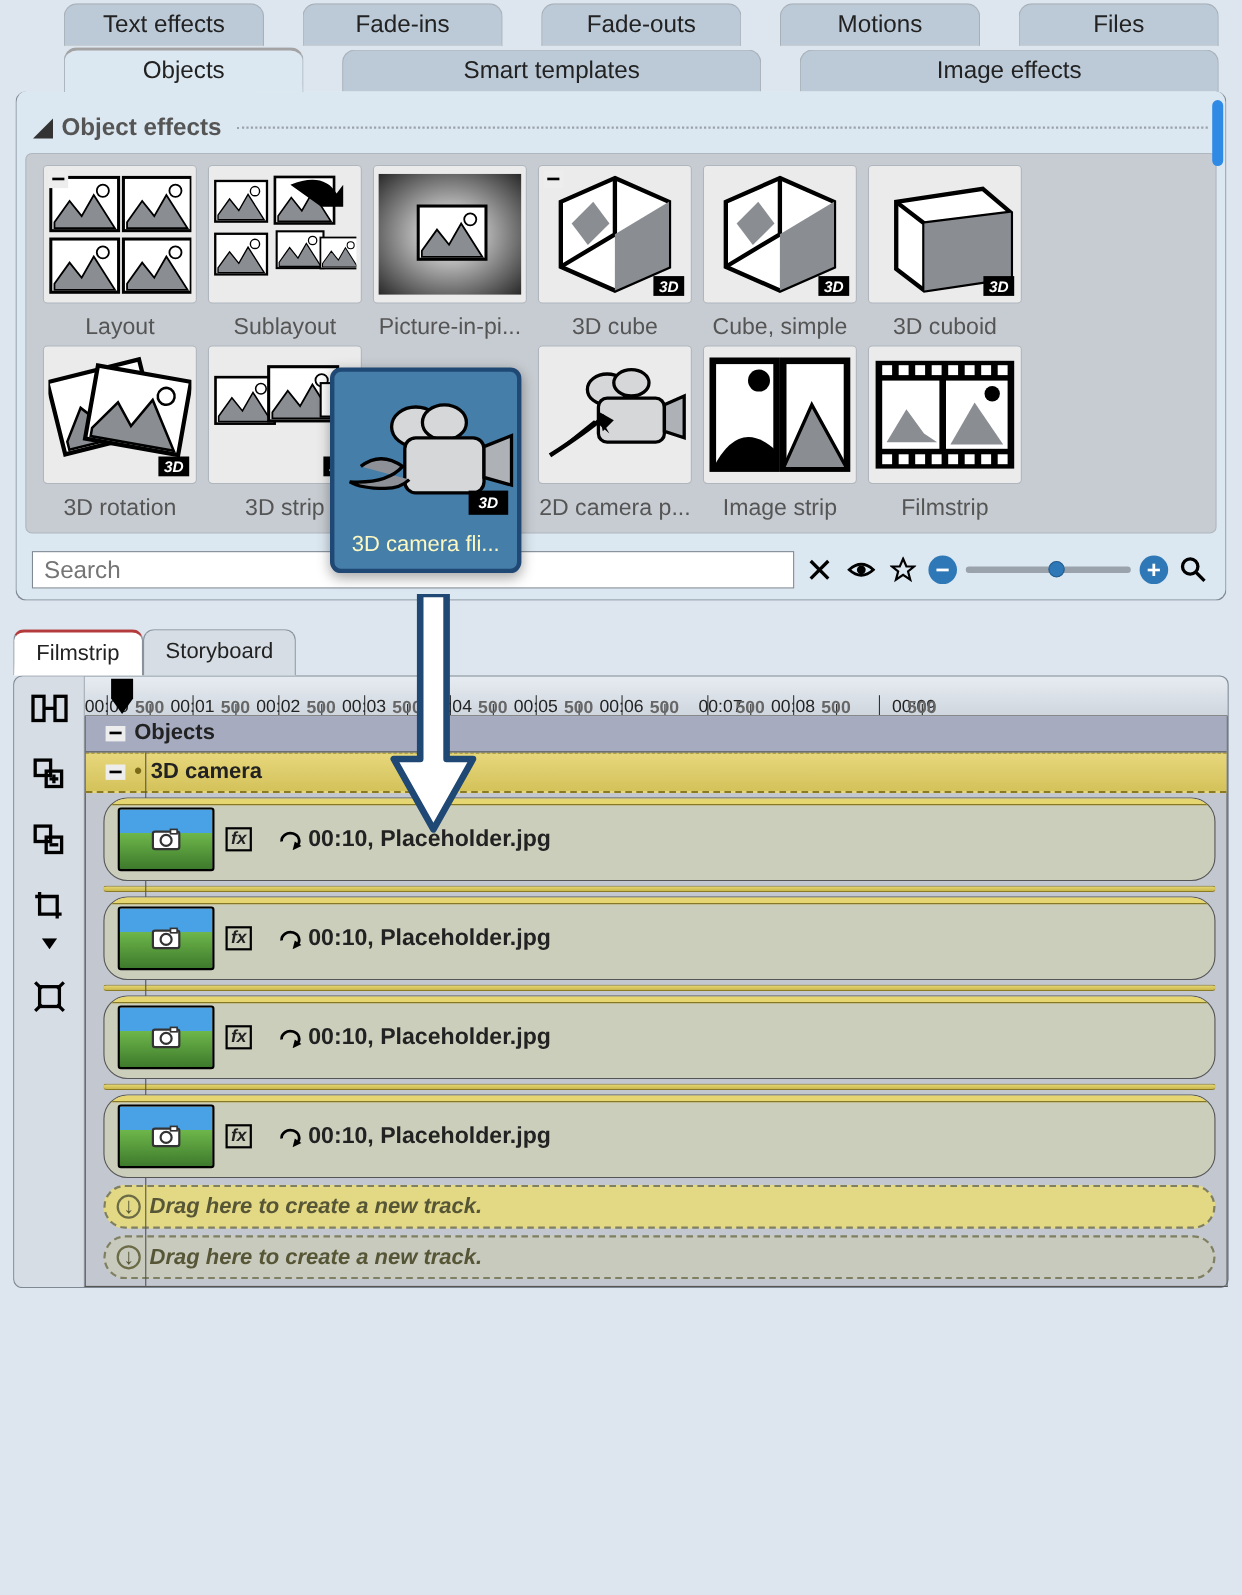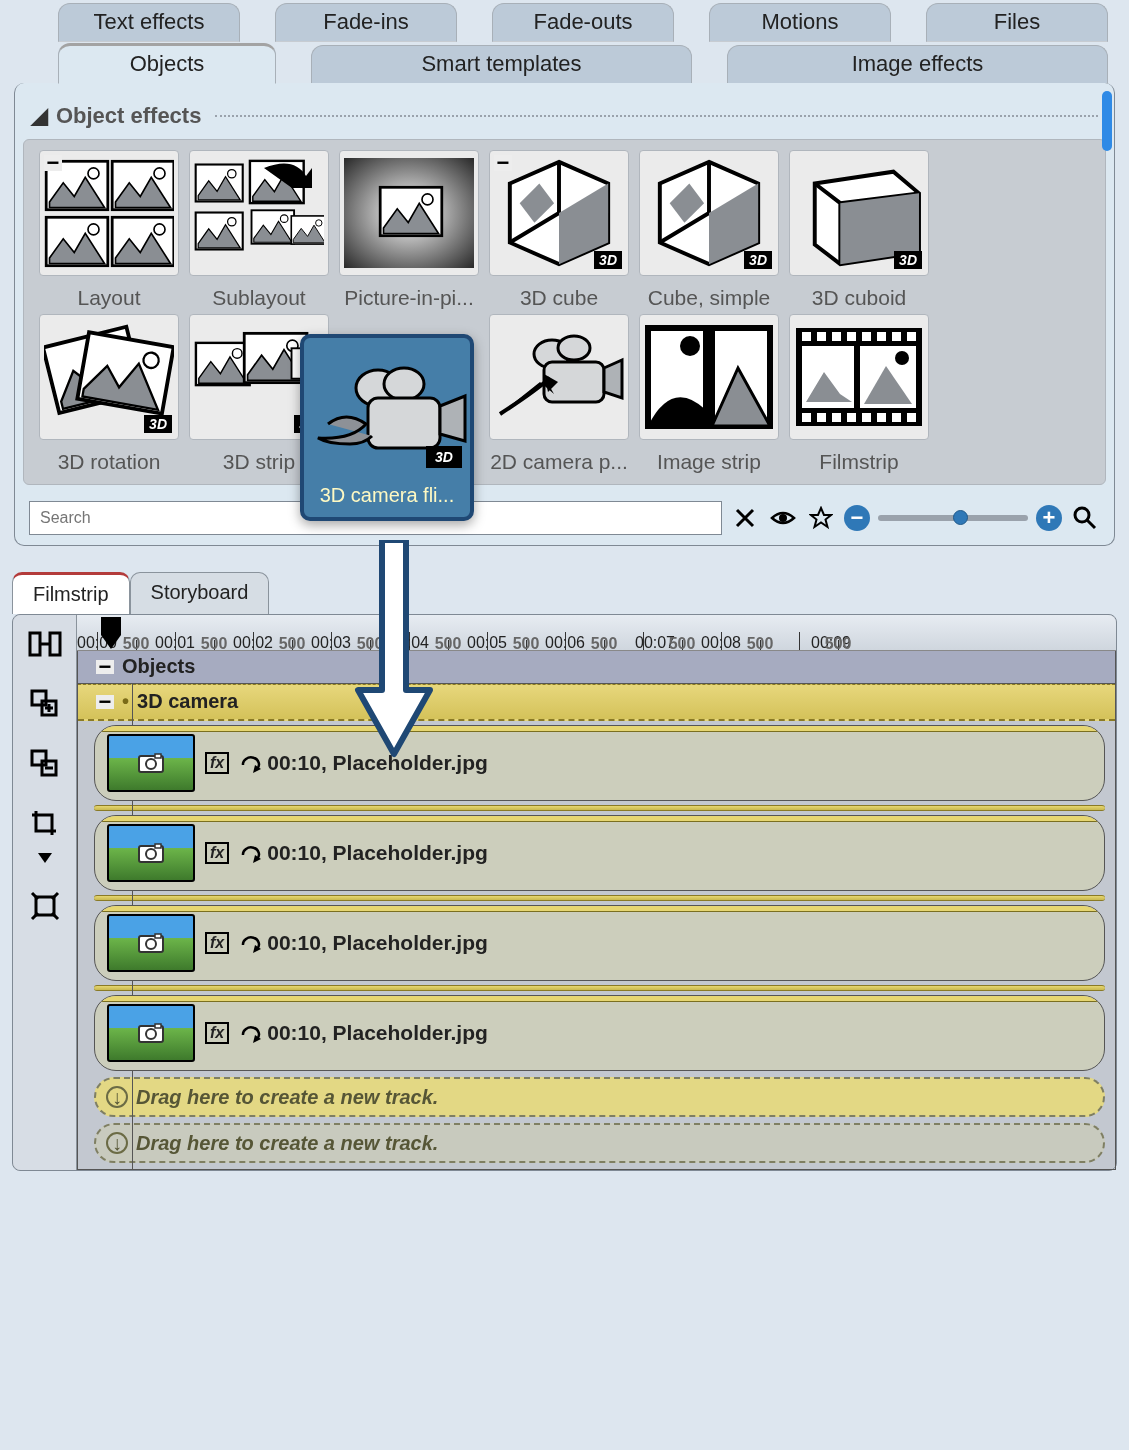--- a/index.html
+++ b/index.html
@@ -38,21 +38,21 @@
   .cell .label{font-size:21px;color:#555;white-space:nowrap;overflow:hidden;text-overflow:ellipsis;padding:0 4px;}
   .minus{position:absolute;left:4px;top:4px;width:18px;height:16px;background:#ededed;border:0;color:#000;font-weight:bold;font-size:22px;line-height:10px;display:flex;align-items:center;justify-content:center;z-index:3;}
   .badge3d{position:absolute;right:6px;bottom:6px;background:#000;color:#fff;font-weight:bold;font-style:italic;font-size:14px;padding:1px 5px;}
   .sel-overlay{position:absolute;z-index:5;background:var(--sel);border:4px solid var(--sel-border);border-radius:10px;color:#fff;text-align:center;box-shadow:0 4px 12px rgba(0,0,0,.35);}
   .sel-overlay .label{color:#fef9c3;font-size:20px;padding:8px 6px 10px;white-space:nowrap;overflow:hidden;text-overflow:ellipsis;}
   
   svg{display:block;}
   
   .toolbox{display:flex;align-items:center;gap:8px;padding:6px 10px 2px 10px;margin:10px 4px 2px 4px;}
   .searchbox{flex:1;height:34px;background:#fff;border:1px solid #7f8994;display:flex;align-items:center;padding:0 8px;}
-  .searchbox input{flex:1;border:0;outline:0;font-size:16px;color:#555;background:transparent;height:100%;}
+  .searchbox input{flex:1;border:0;outline:0;font-size:22px;color:#555;background:transparent;height:100%;}
   .ticon{width:30px;height:30px;display:flex;align-items:center;justify-content:center;cursor:pointer;}
   .zoombar{width:150px;height:6px;background:#9aa2ac;position:relative;border-radius:3px;}
   .zoombar .knob{position:absolute;left:50%;top:-5px;width:15px;height:15px;border-radius:50%;background:#2f78b7;border:1px solid #215a8a;}
   .circbtn{width:26px;height:26px;border-radius:50%;background:#2f78b7;color:#fff;display:flex;align-items:center;justify-content:center;font-weight:bold;font-size:22px;line-height:1;}
   
   .vscroll{position:absolute;right:2px;top:8px;width:10px;height:60px;background:var(--scrollbar);border-radius:5px;}
   
   .drag-arrow{position:absolute;z-index:6;left:354px;top:540px;}
   
   .lower{margin:26px 12px 0 12px;}
@@ -69,21 +69,21 @@
   .ruler .lbl{position:absolute;bottom:-2px;font-size:16px;color:#222;transform:translateX(-50%);}
   .ruler .sml{position:absolute;top:20px;font-size:16px;color:#666;transform:translateX(-50%);font-weight:bold;}
   .playhead{position:absolute;left:22px;top:0;width:24px;height:36px;z-index:3;}
   .tracks{border:1px solid #555;border-top:none;margin:0;}
   .chapter{background:var(--chapter);border-bottom:1px solid #555;padding:4px 8px 5px 18px;font-weight:bold;display:flex;align-items:center;gap:8px;position:relative;}
   .chapter .minus,.trackhdr .minus{position:static;width:18px;height:14px;}
   .trackhdr{background:linear-gradient(var(--track-yellow),#d4c25a);border-top:1px dashed #8a7a25;border-bottom:2px dashed #8a7a25;padding:5px 8px 6px 18px;font-weight:bold;display:flex;align-items:center;gap:8px;}
   .clip{display:flex;align-items:center;margin:4px 10px 4px 16px;border:1px solid #555;border-radius:22px;background:var(--clip-bg);height:76px;position:relative;overflow:hidden;}
   .clip::before{content:"";position:absolute;left:0;right:0;top:-3px;height:8px;background:var(--clip-hdr);border-bottom:1px solid #7a6f20;}
   .clip-thumb{width:88px;height:58px;margin:0 10px 0 12px;border:2px solid #000;border-radius:3px;background:linear-gradient(#4aa2e6 40%,#6db64a 40%,#3e7a2c 100%);position:relative;display:flex;align-items:center;justify-content:center;}
-  .clip-icons{display:flex;align-items:center;gap:10px;}
+  .clip-icons{display:flex;align-items:center;gap:23px;}
   .clip-label{font-weight:bold;font-size:21px;margin-left:4px;}
   .droptrack{margin:6px 10px 6px 16px;border:2px dashed #7f7f62;border-radius:20px;background:#e3d884;height:40px;display:flex;align-items:center;gap:8px;color:#565636;font-weight:bold;font-style:italic;padding-left:10px;}
   .droptrack.grey{background:#c8cabe;}
   .droptrack .arr{width:22px;height:22px;display:flex;align-items:center;justify-content:center;border:2px solid #6b6b45;border-radius:50%;}
   .vline{position:absolute;left:54px;top:0;bottom:0;width:1px;background:#555;pointer-events:none;}
 </style>
 </head>
 <body>
 
 <div class="tabrow" id="tabrow1">

